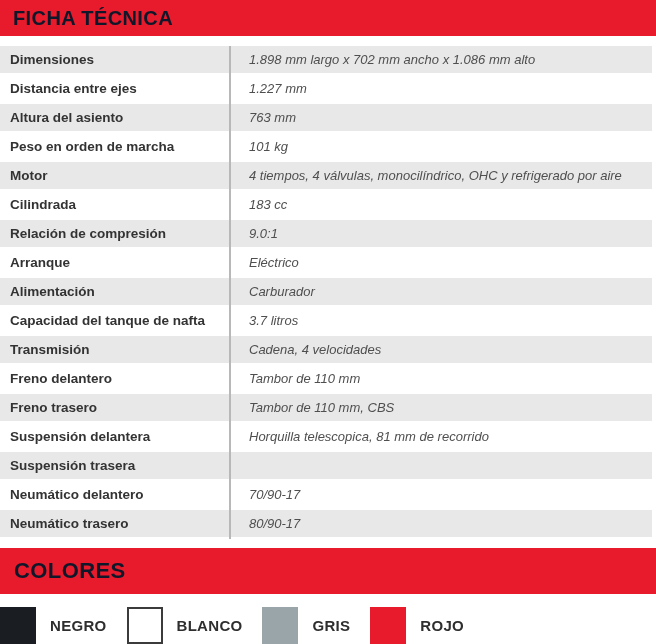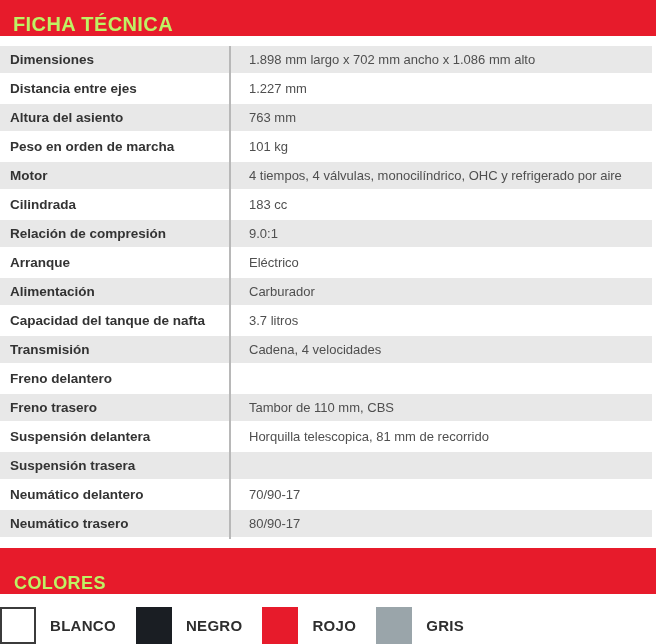--- a/index.html
+++ b/index.html
@@ -8,34 +8,34 @@
     background: #ffffff;
     font-family: "Liberation Sans", sans-serif;
   }
   body {
     width: 656px;
     height: 644px;
     overflow: hidden;
     position: relative;
   }
   .bar {
-    color: #bef264;
+    color: #0f172a;
     font-weight: bold;
     display: flex;
-    align-items: flex-end;
+    align-items: center;
     letter-spacing: 0.4px;
   }
   .bar-top {
     height: 36px;
     font-size: 20px;
     padding-left: 13px;
   }
   .bar-colores {
     height: 46px;
-    font-size: 18px;
+    font-size: 22px;
     padding-left: 14px;
     margin-top: 9px;
   }
   .spec-table {
     position: relative;
     margin-top: 10px;
     width: 652px;
     height: 493px;
   }
   .rows { width: 100%; }
@@ -62,20 +62,21 @@
   }
   .cell-value {
     flex: 1;
     display: flex;
     align-items: center;
     padding-left: 20px;
     font-size: 13px;
     color: #4f4f4f;
     white-space: nowrap;
     overflow: hidden;
+    font-style: italic;
   }
   .vdivider {
     position: absolute;
     left: 229px;
     top: 0;
     width: 2px;
     height: 100%;
     background: #b8b8b8;
   }
   .colors-row {
@@ -163,20 +164,21 @@
         <div class="cell-value">3.7 litros</div>
       </div>
 
       <div class="spec-row">
         <div class="cell-label">Transmisión</div>
         <div class="cell-value">Cadena, 4 velocidades</div>
       </div>
 
       <div class="spec-row">
         <div class="cell-label">Freno delantero</div>
+        <div class="cell-value">Tambor de 110 mm</div>
       </div>
 
       <div class="spec-row">
         <div class="cell-label">Freno trasero</div>
         <div class="cell-value">Tambor de 110 mm, CBS</div>
       </div>
 
       <div class="spec-row">
         <div class="cell-label">Suspensión delantera</div>
         <div class="cell-value">Horquilla telescopica, 81 mm de recorrido</div>
@@ -199,31 +201,31 @@
   <div class="vdivider"></div>
 </div>
 
 <div class="bar bar-colores" style="background: rgb(231, 27, 43);">
   <span>COLORES</span>
 </div>
 
 <div class="colors-row">
 
     <div class="color-item">
+      <span class="swatch" style="background: rgb(26, 30, 35);"></span>
+      <span class="color-label">NEGRO</span>
+    </div>
+
+    <div class="color-item">
       <span class="swatch" style="background: rgb(255, 255, 255); border: 2px solid rgb(59, 59, 59);"></span>
       <span class="color-label">BLANCO</span>
     </div>
 
     <div class="color-item">
-      <span class="swatch" style="background: rgb(26, 30, 35);"></span>
-      <span class="color-label">NEGRO</span>
+      <span class="swatch" style="background: rgb(154, 165, 170);"></span>
+      <span class="color-label">GRIS</span>
     </div>
 
     <div class="color-item">
       <span class="swatch" style="background: rgb(231, 27, 43);"></span>
       <span class="color-label">ROJO</span>
     </div>
-
-    <div class="color-item">
-      <span class="swatch" style="background: rgb(154, 165, 170);"></span>
-      <span class="color-label">GRIS</span>
-    </div>
   </div>
 
 </body></html>

